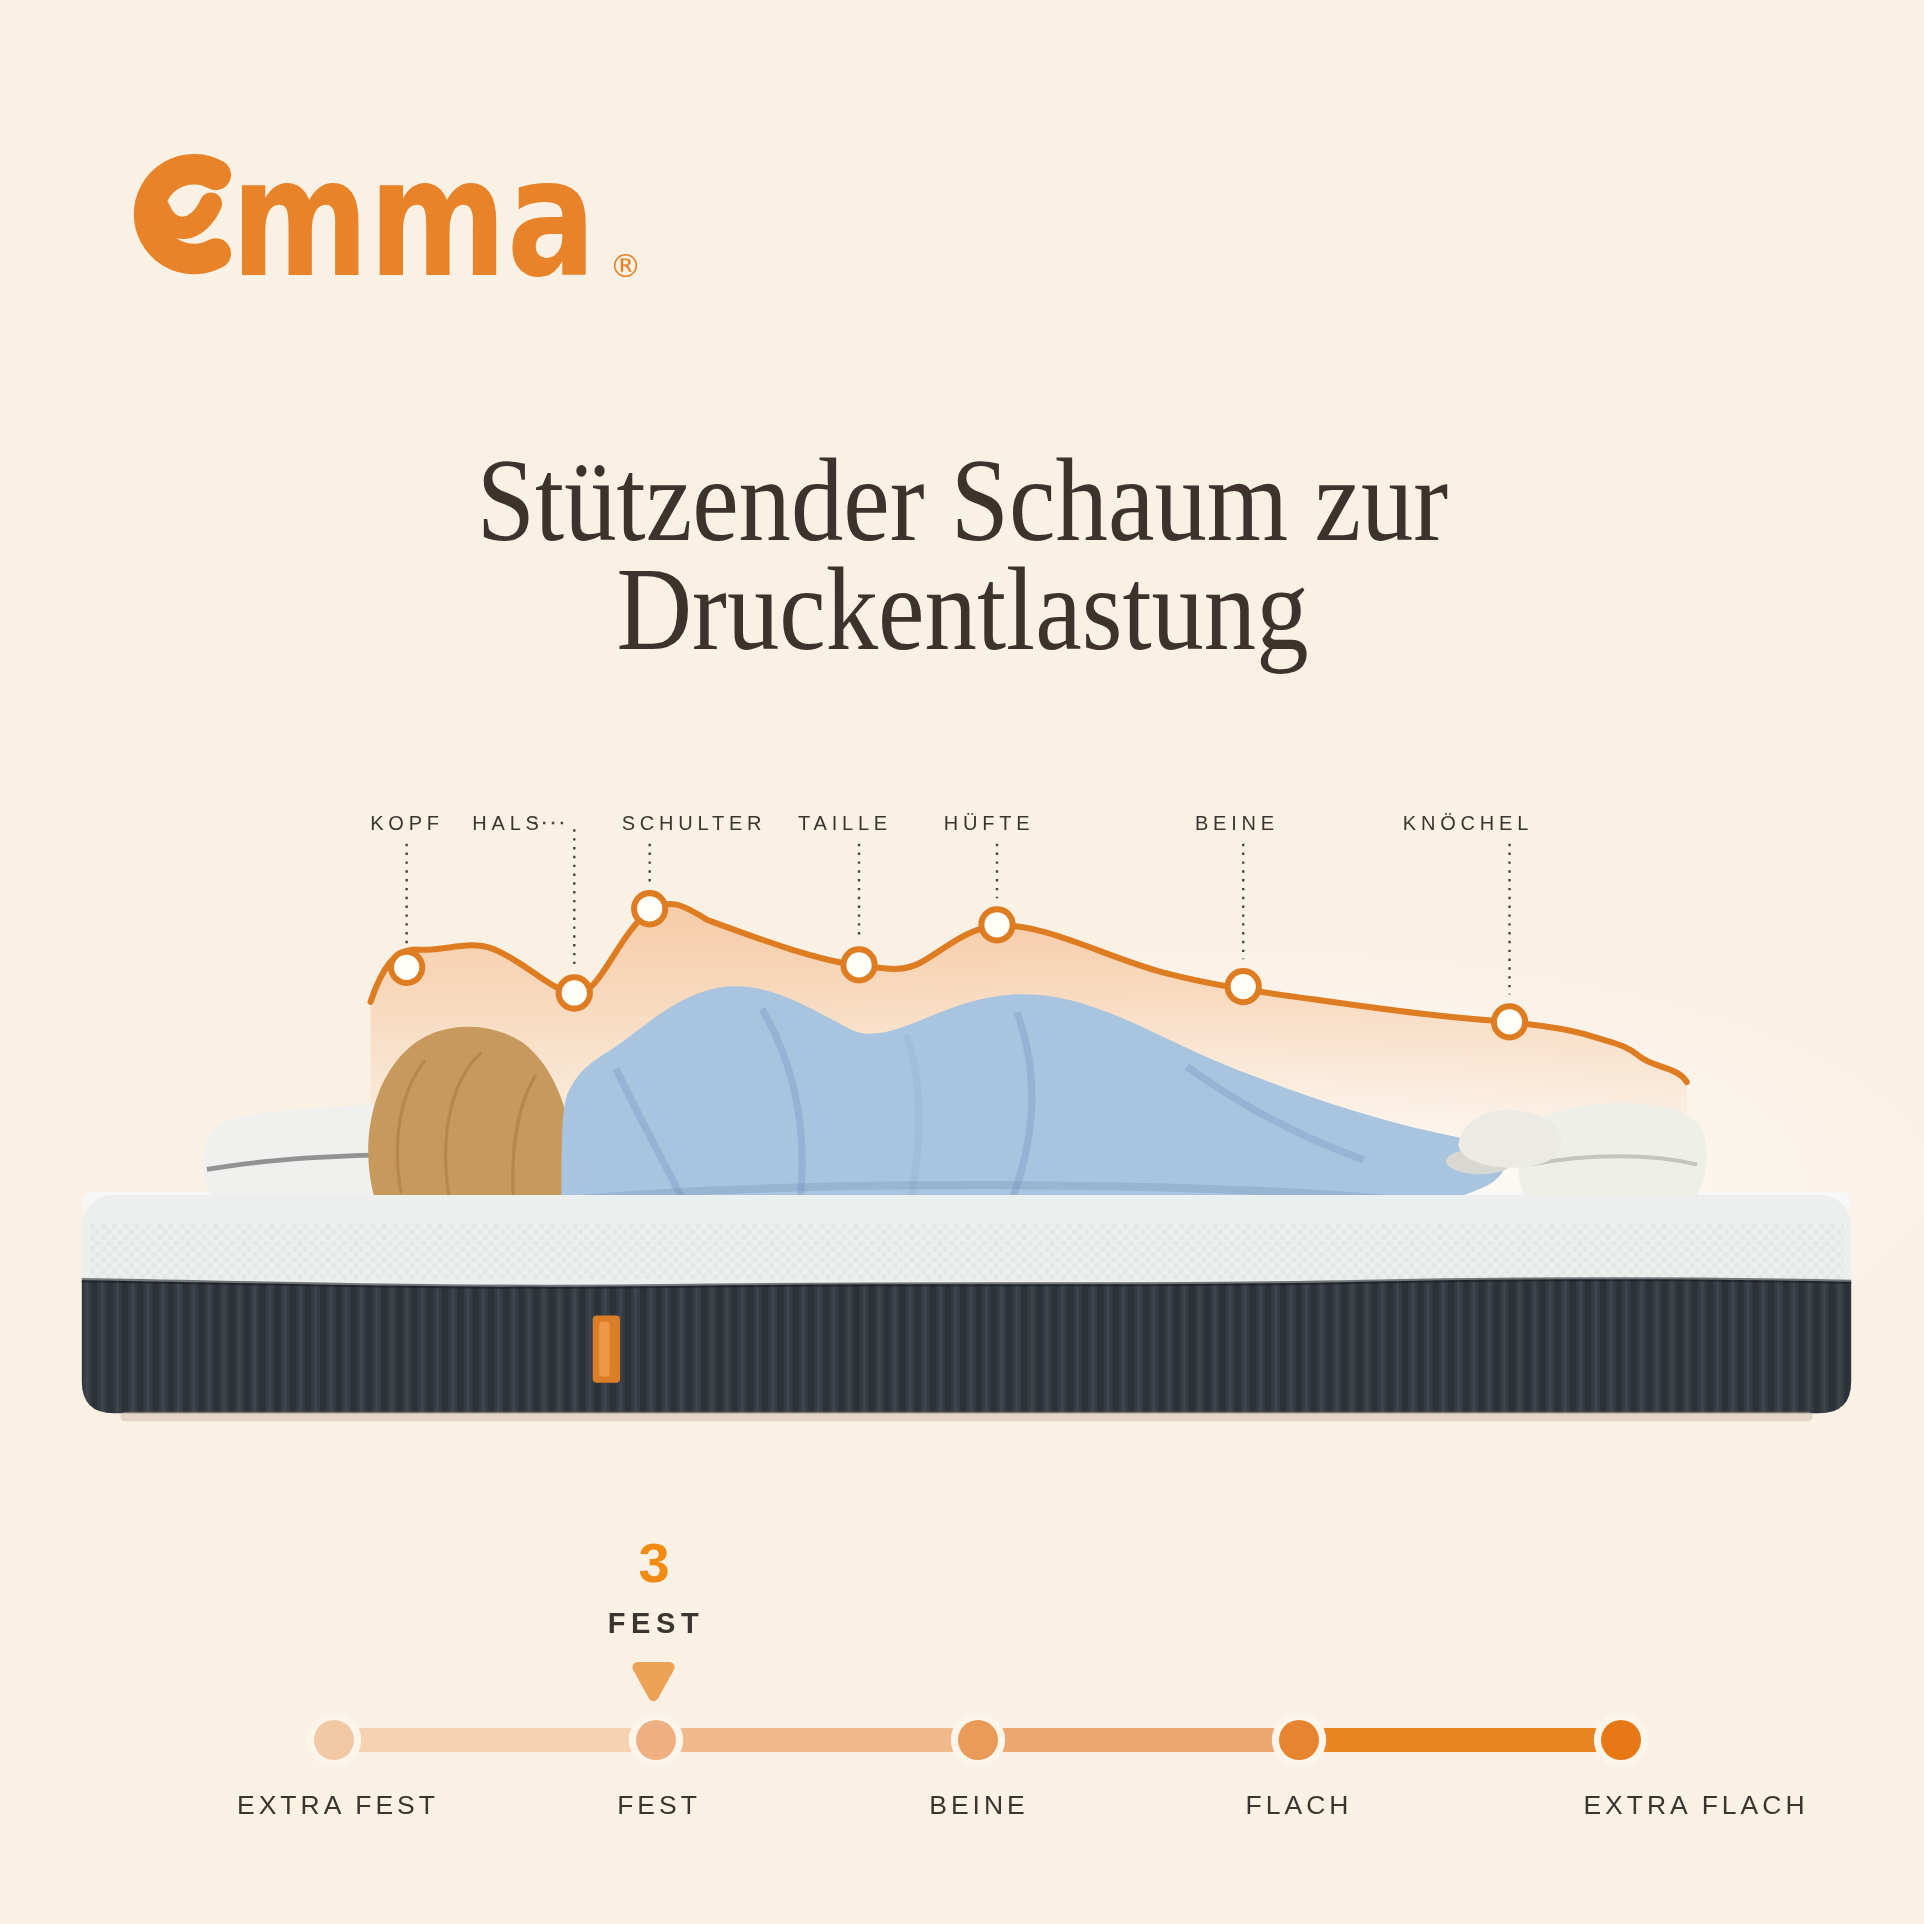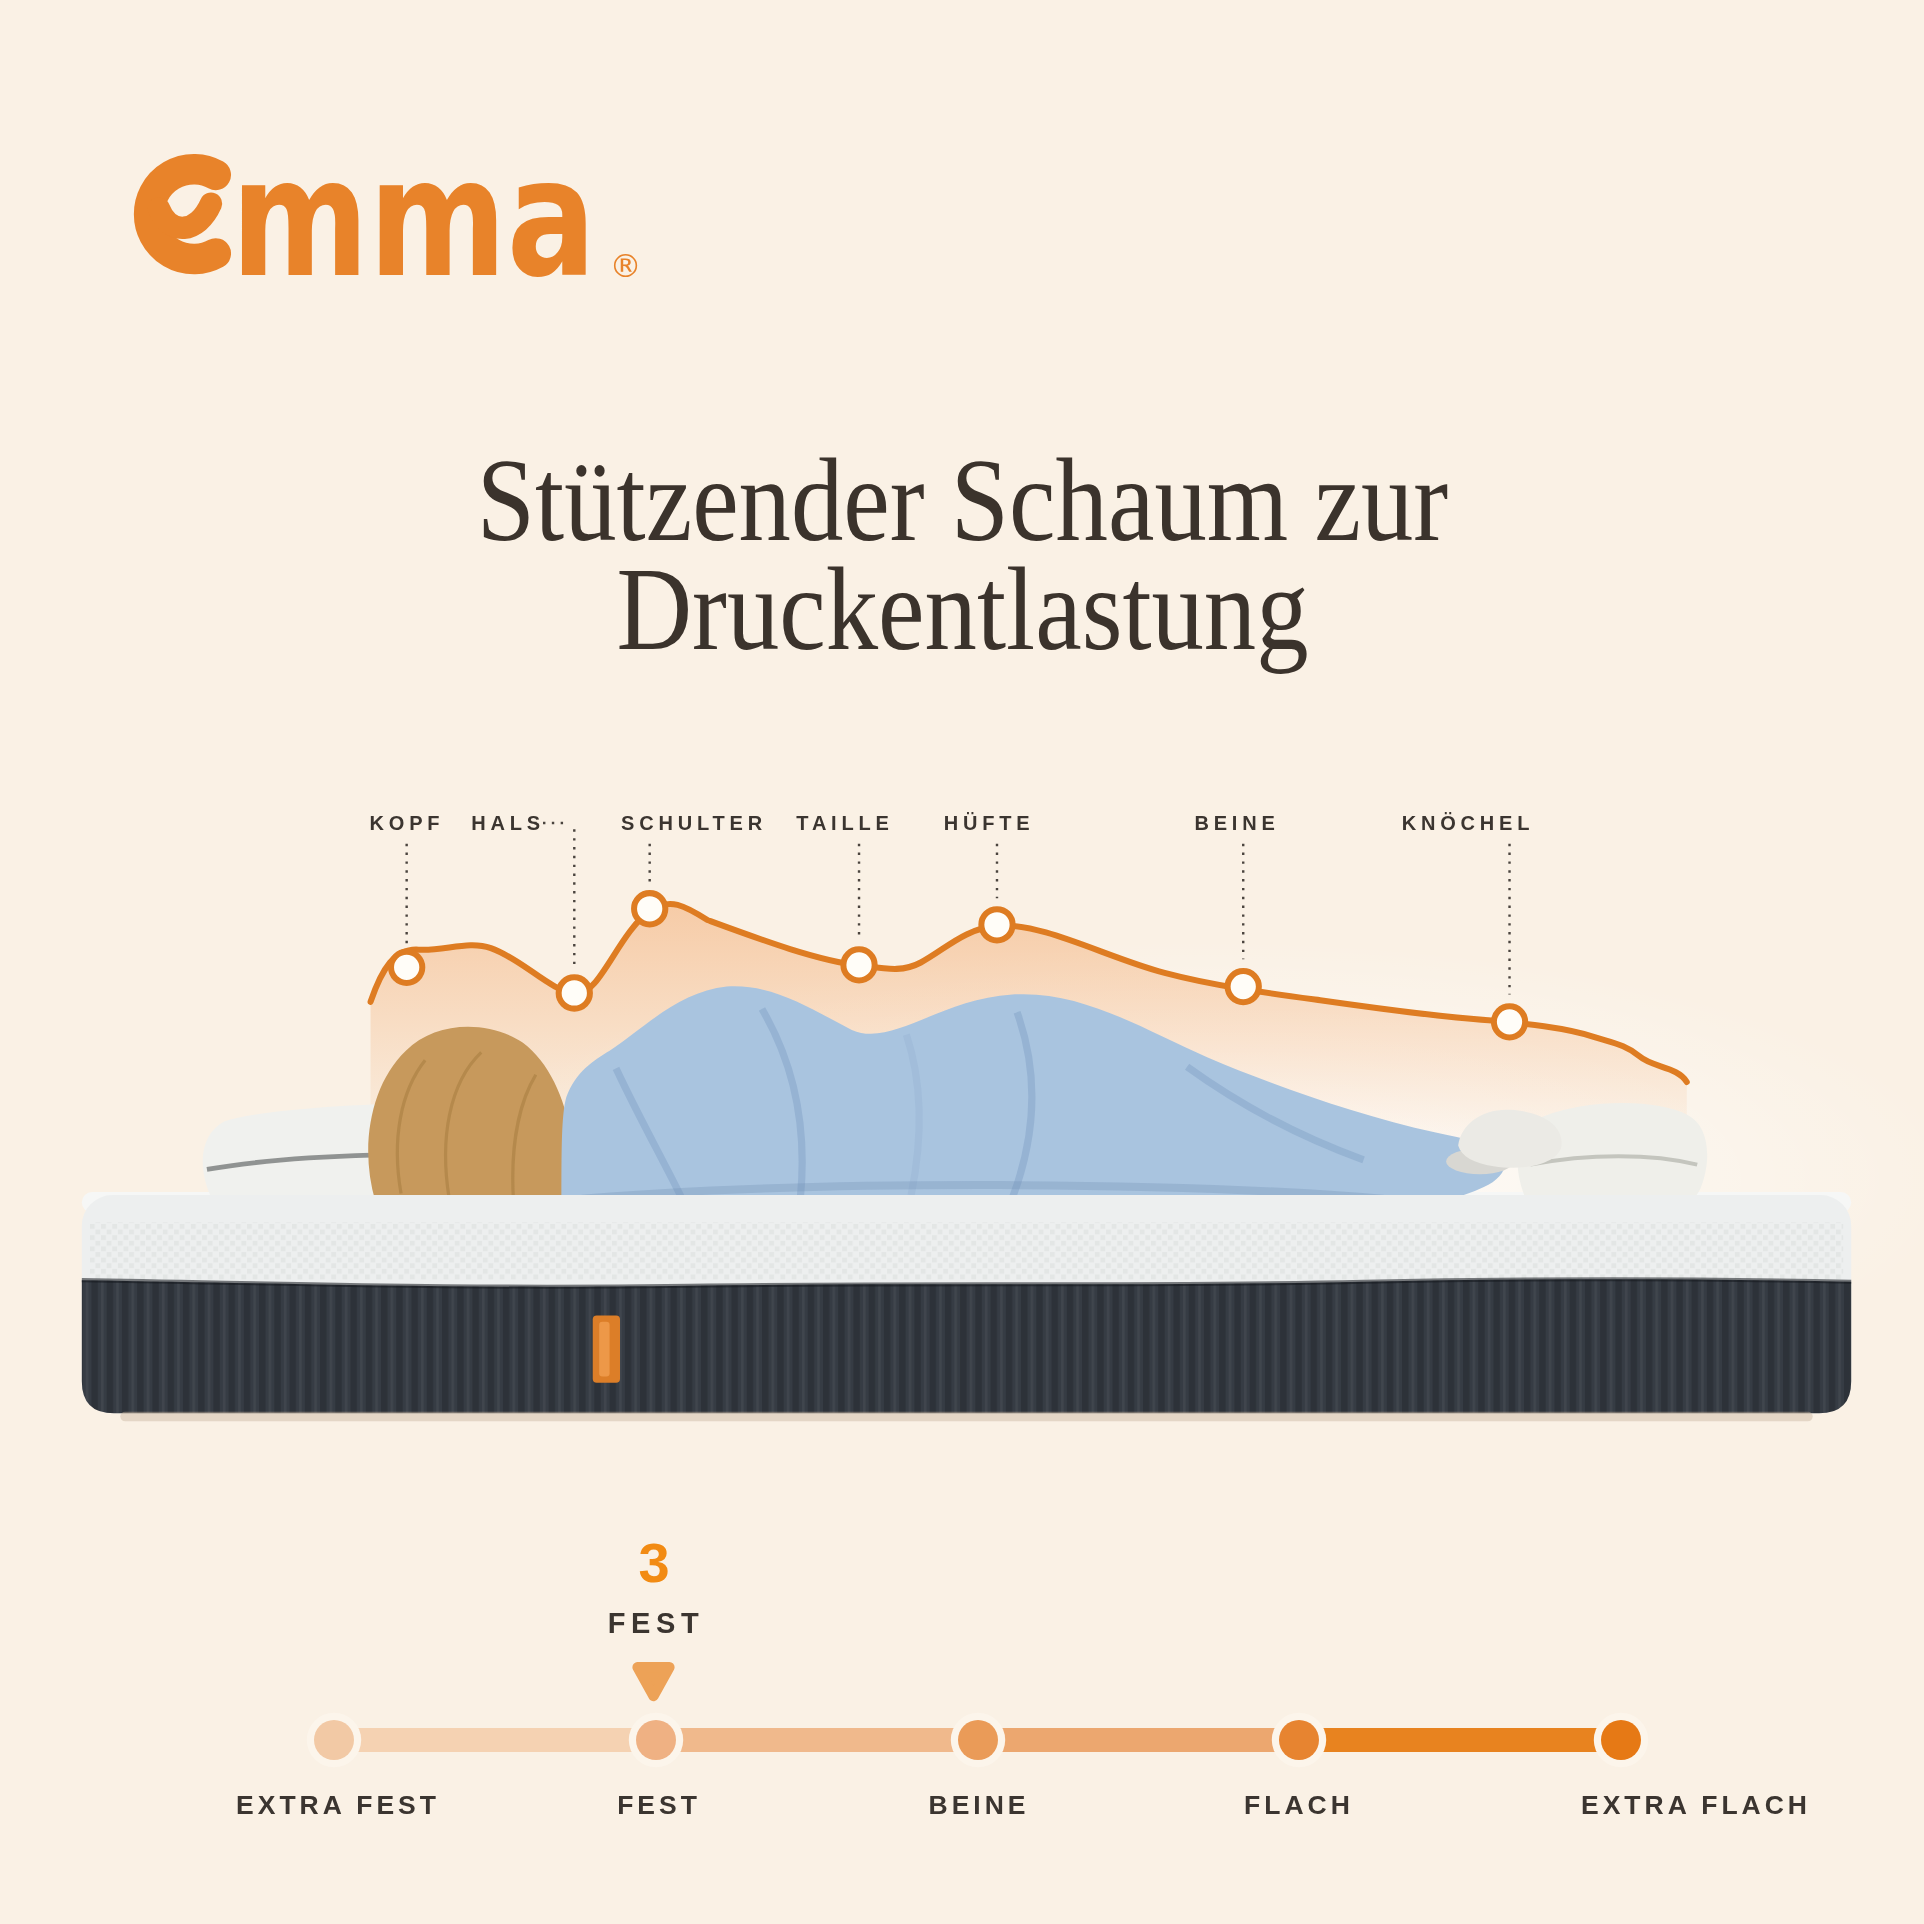--- a/index.html
+++ b/index.html
@@ -8,41 +8,41 @@
     background:#FAF1E5;
     font-family:"Liberation Sans",sans-serif;
   }
   .title{
     position:absolute;top:446px;left:0;width:1925px;text-align:center;
     font-family:"Liberation Serif",serif;font-weight:400;color:#3B332C;
     font-size:119px;line-height:0.92;transform:scaleX(0.88);transform-origin:center;
   }
   .zone-label{
     position:absolute;top:812px;transform:translateX(-50%);
-    font-size:20px;font-weight:700;letter-spacing:4.8px;color:#3B3530;white-space:nowrap;
+    font-size:20px;font-weight:400;letter-spacing:4.8px;color:#3B3530;white-space:nowrap;
   }
   .main-svg{position:absolute;left:0;top:0;}
   
   .seg{position:absolute;top:1728px;height:24px;}
   .seg1{left:334px;width:322px;background:#F5D2B2;border-radius:12px 0 0 12px;}
   .seg2{left:656px;width:322px;background:#F0B98C;}
   .seg3{left:978px;width:322px;background:#ECA76F;}
   .seg4{left:1299px;width:330px;background:#E8831F;border-radius:0 12px 12px 0;}
   .dot{
     position:absolute;top:1720px;width:40px;height:40px;border-radius:50%;
     box-shadow:0 0 0 7.2px #FCF5EB;
   }
   .dot1{left:314px;background:#F2C9A5;}
   .dot2{left:636px;background:#EFB183;}
   .dot3{left:958px;background:#EA9B58;}
   .dot4{left:1279px;background:#E78430;}
   .dot5{left:1601px;background:#E67915;}
   .scale-label{
     position:absolute;top:1790px;transform:translateX(-50%);
-    font-size:26.5px;font-weight:700;letter-spacing:4px;color:#3B3530;white-space:nowrap;
+    font-size:26.5px;font-weight:400;letter-spacing:4px;color:#3B3530;white-space:nowrap;
   }
   .indicator-value{
     position:absolute;top:1530px;left:654px;transform:translateX(-50%);
     font-size:56px;font-weight:700;color:#F28B13;
   }
   .indicator-label{
     position:absolute;top:1607px;left:656px;transform:translateX(-50%);
     font-size:29px;font-weight:700;letter-spacing:5.6px;color:#3B3530;
   }
   .indicator-triangle{position:absolute;left:628px;top:1659px;}

